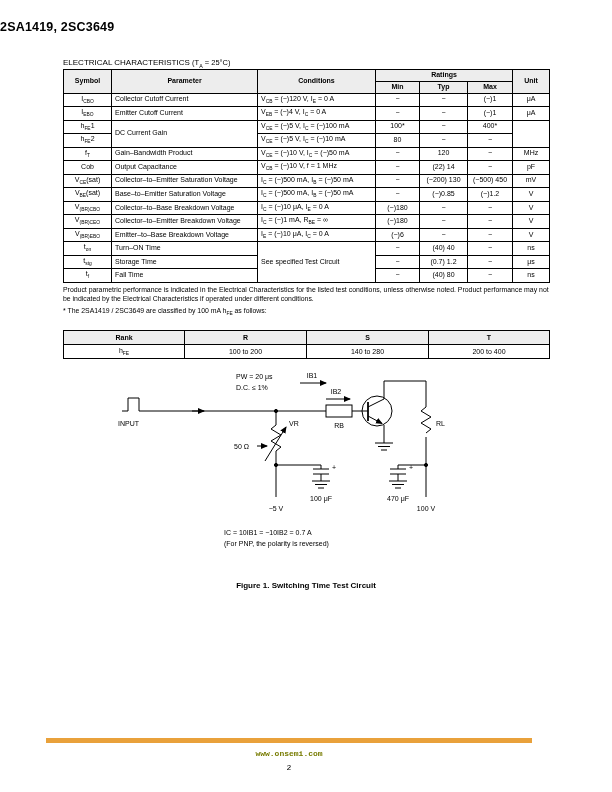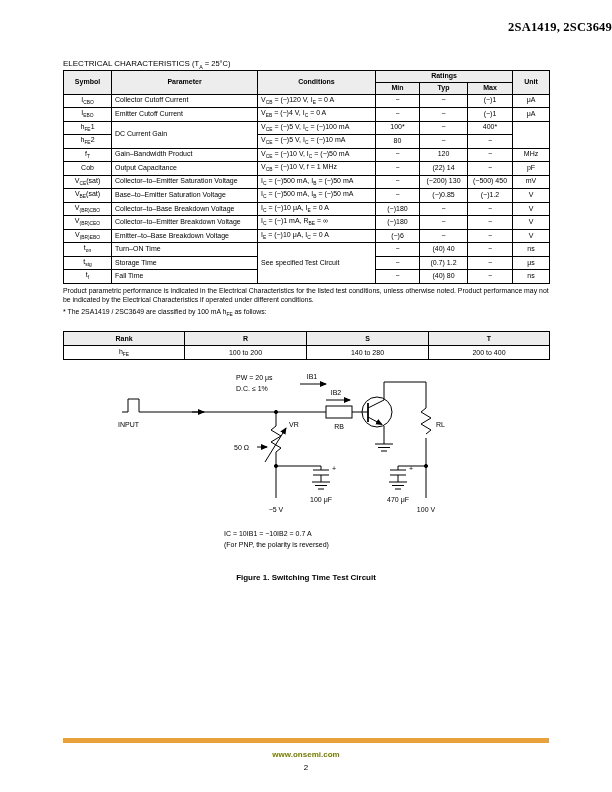--- a/index.html
+++ b/index.html
@@ -1,40 +1,40 @@
 <!DOCTYPE html>
 <html><head>
 <meta charset="utf-8">
 <style>
   * { box-sizing: border-box; }
   html, body { margin: 0; padding: 0; }
   body {
     width: 612px; height: 792px; background: #ffffff; color: #000;
     font-family: "Liberation Sans", sans-serif; position: relative; overflow: hidden;
   }
-  .page-title { padding-top: 20px; text-align: right; font-size: 12.5px; font-weight: bold; letter-spacing: .2px; font-family: Liberation Serif, serif; }
+  .page-title { padding-top: 20px; text-align: left; font-size: 12.5px; font-weight: bold; letter-spacing: .2px; }
   .content { width: 486px; margin: 0 auto; }
   .section-heading { margin-top: 24px; font-size: 8px; }
   .section-heading .main { font-weight: normal; }
   .section-heading .cond { font-weight: normal; font-size: 7.5px; }
   table { border-collapse: collapse; table-layout: fixed; width: 486px; }
   .char-table th, .char-table td { border: 1px solid #000; font-size: 7px; padding: 1px 3px; line-height: 1.25; }
   .char-table th { background: #ededed; text-align: center; font-weight: bold; height: 12px; }
   .char-table td { height: 13px; }
   td.c { text-align: center; }
   td.l { text-align: left; }
   sub { font-size: 0.7em; }
   .note { width: 486px; font-size: 6.9px; line-height: 1.3; margin-top: 3px; }
   .rank-table { margin-top: 13px; }
   .rank-table th, .rank-table td { border: 1px solid #000; font-size: 7px; height: 14px; text-align: center; padding: 1px 3px; }
   .rank-table th { font-weight: bold; background: #ededed; }
   .figure-area { margin-top: 10px; }
   .figure-area svg { display: block; margin: 0 auto; }
-  .figure-caption { text-align: center; font-size: 8px; font-weight: bold; margin-top: 11px; }
-  .footer { position: absolute; left: 63px; width: 486px; bottom: 20px; text-align: center; }
+  .figure-caption { text-align: center; font-size: 8px; font-weight: bold; margin-top: 20px; }
+  .footer { position: absolute; left: 46px; width: 486px; bottom: 20px; text-align: center; font-family: Liberation Mono, monospace; }
   .footer-bar { height: 5px; background: #e9a13b; }
   .footer-link { display: inline-block; margin-top: 4px; font-size: 8px; font-weight: bold; color: #777b00; text-decoration: none; }
   .page-num { font-size: 8px; margin-top: 2px; }
 </style>
 </head>
 <body>
 
 <div class="page-title">2SA1419, 2SC3649</div>
 
 <div class="content">

